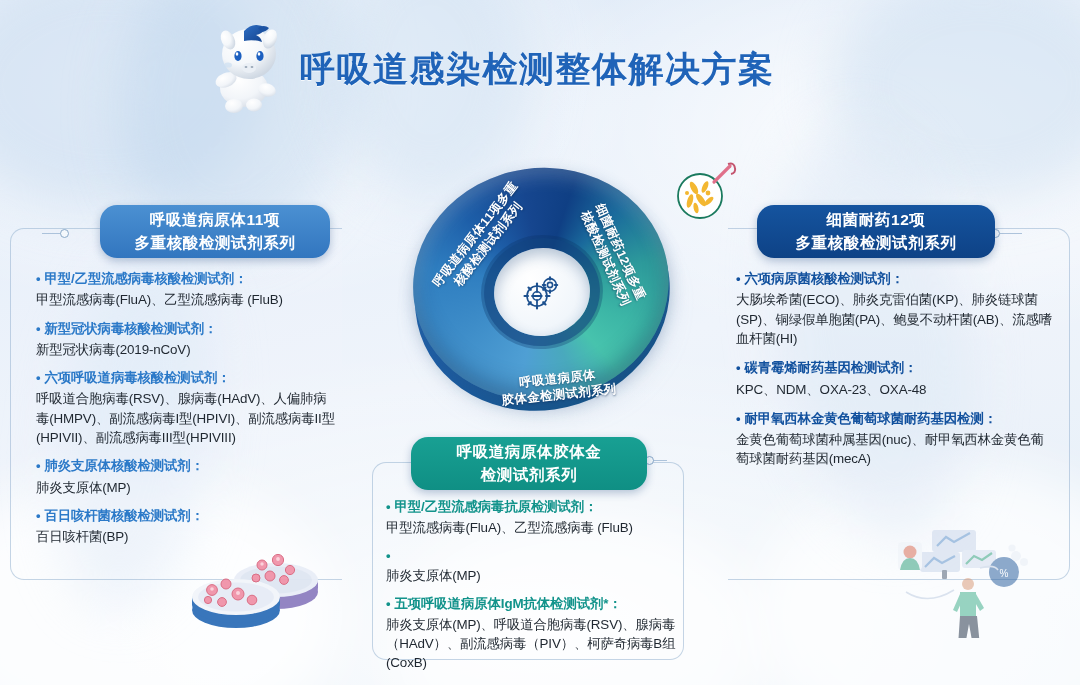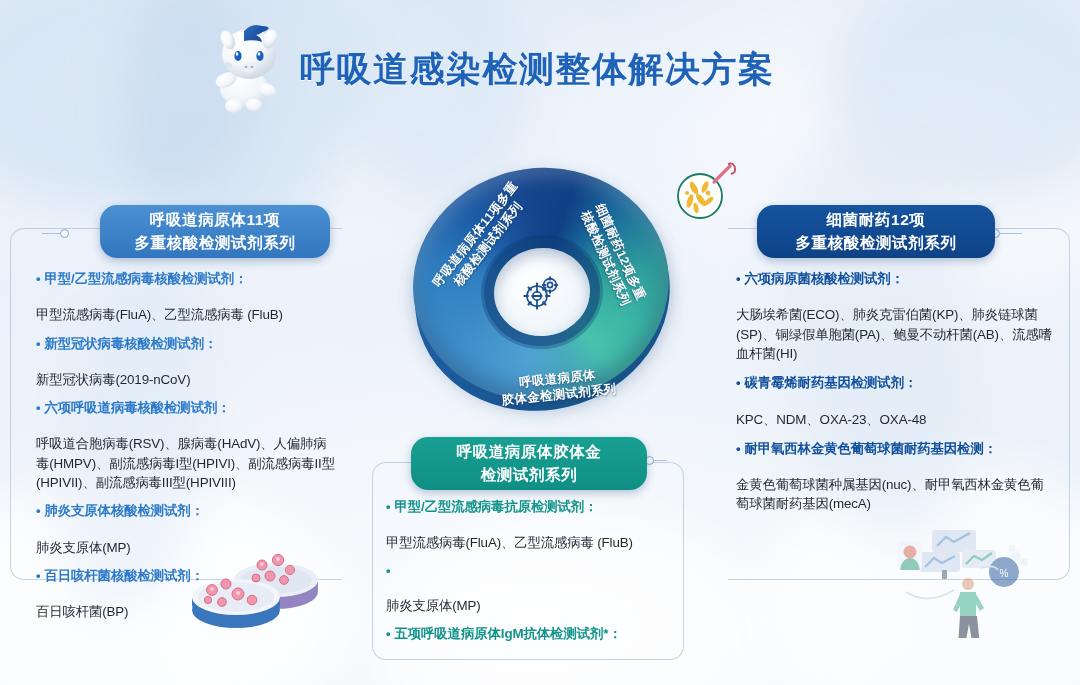--- a/index.html
+++ b/index.html
@@ -140,21 +140,21 @@
     flex: 0 0 auto;
     margin-right: 4px;
     font-size: 13px;
     line-height: 1.35;
   }
   .entry-body {
     font-size: 13.4px;
     color: #1f2730;
     line-height: 1.45;
     letter-spacing: -0.15px;
-    margin-top: 17px;
+    margin-top: 2px;
   }
 
   .list-left .entry-head, .list-left .bullet   { color: #2b79c8; }
   .list-right .entry-head, .list-right .bullet { color: #12519e; }
   .list-bottom .entry-head, .list-bottom .bullet { color: #12938b; }
 
   .list-left .entry   { margin-bottom: 10px; }
   .list-right .entry  { margin-bottom: 11px; }
   .list-bottom .entry { margin-bottom: 9px; }
 
@@ -422,20 +422,21 @@
     <div class="entry-head">
       <span class="bullet">•</span>
     </div>
     <div class="entry-body">肺炎支原体(MP)</div>
   </div>
   <div class="entry">
     <div class="entry-head">
       <span class="bullet">•</span>
       <span>五项呼吸道病原体IgM抗体检测试剂*：</span>
     </div>
+    <div class="entry-body">肺炎支原体(MP)、呼吸道合胞病毒(RSV)、腺病毒（HAdV）、副流感病毒（PIV）、柯萨奇病毒B组(CoxB)</div>
   </div>
 </div>
 
 <div class="donut-wrap">
   <div class="donut-shadow"></div>
   <div class="donut-base"></div>
   <div class="donut"></div>
   <div class="donut-hole"></div>
 
   <div class="gear-badge">

